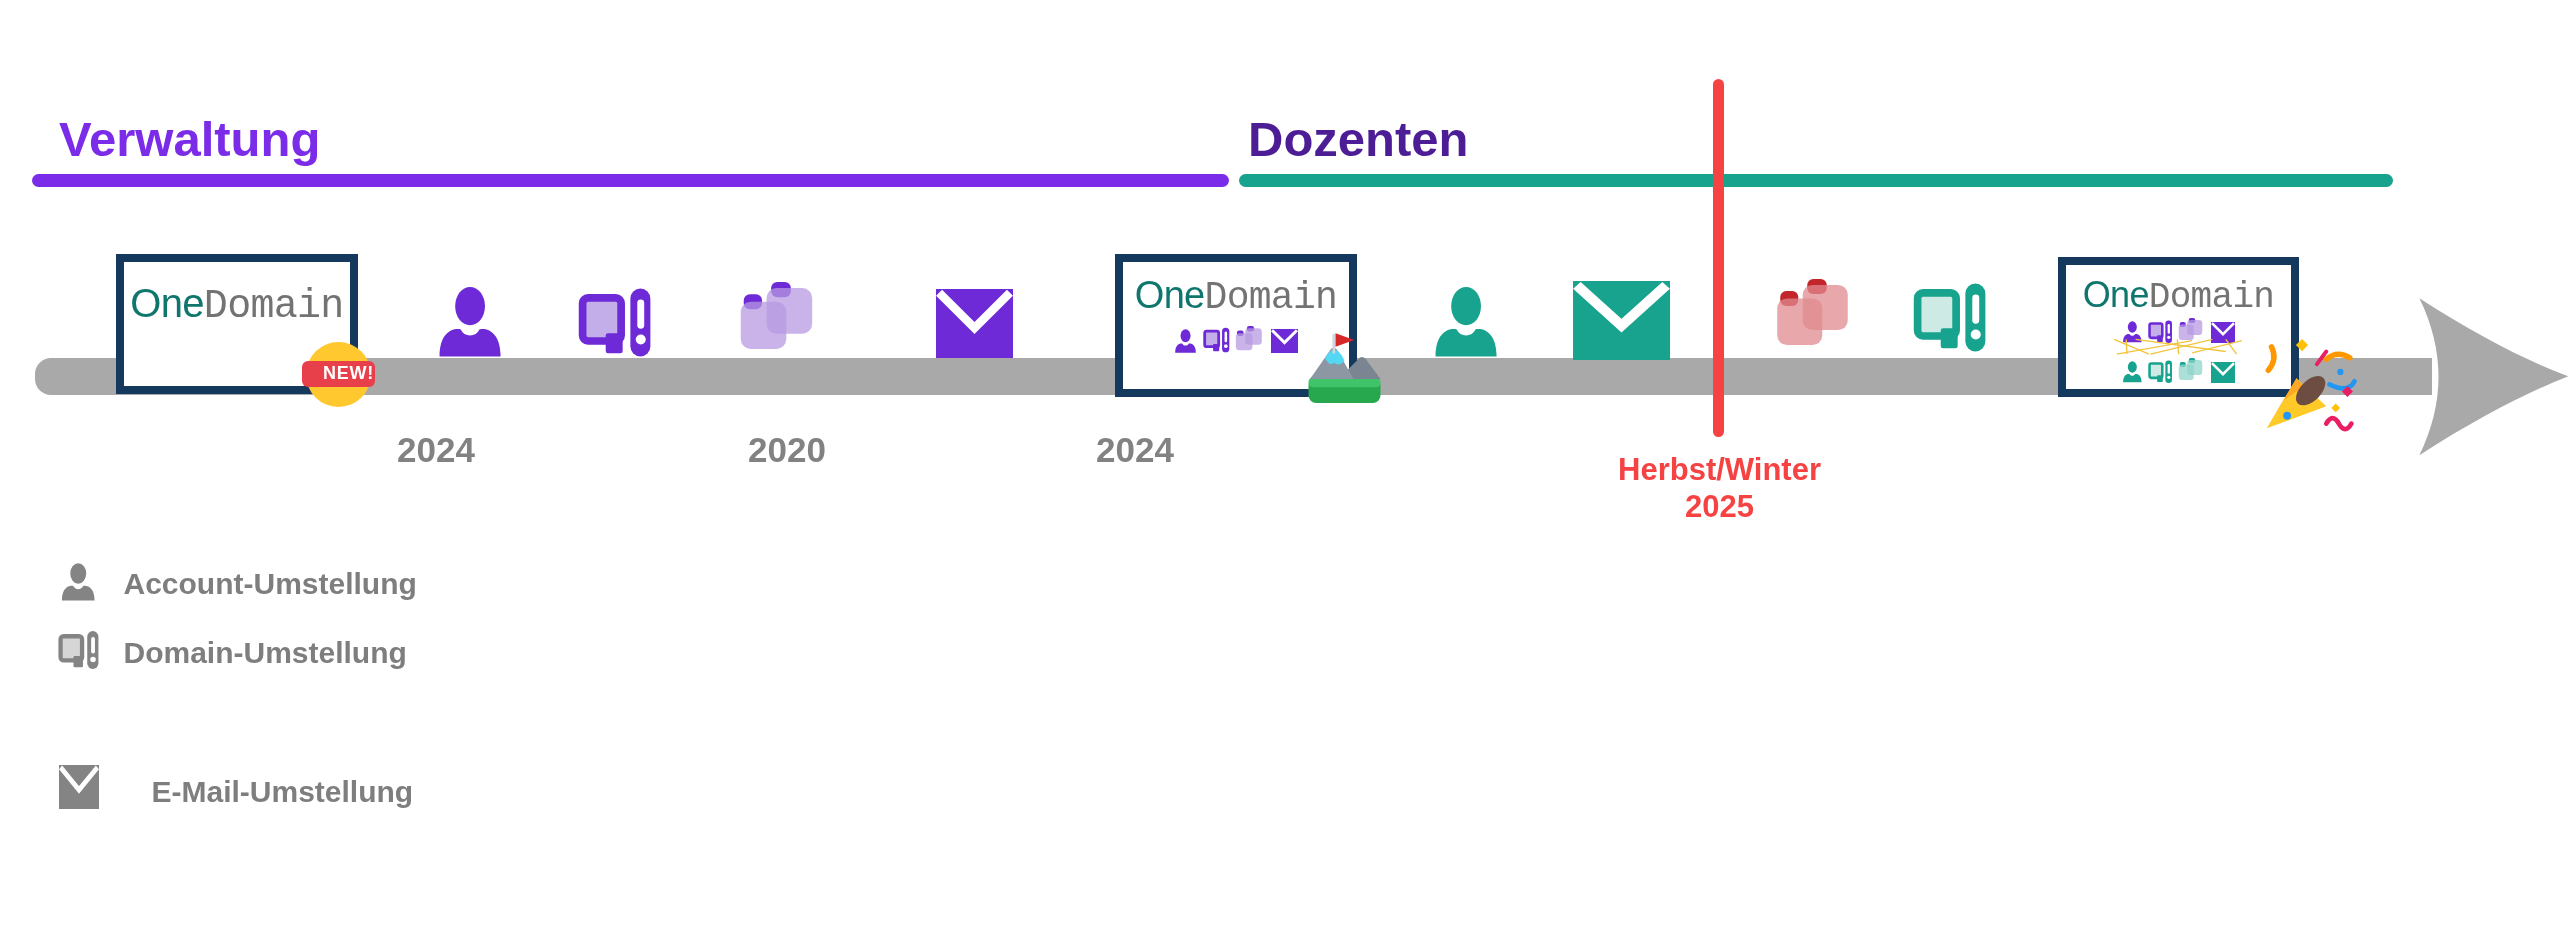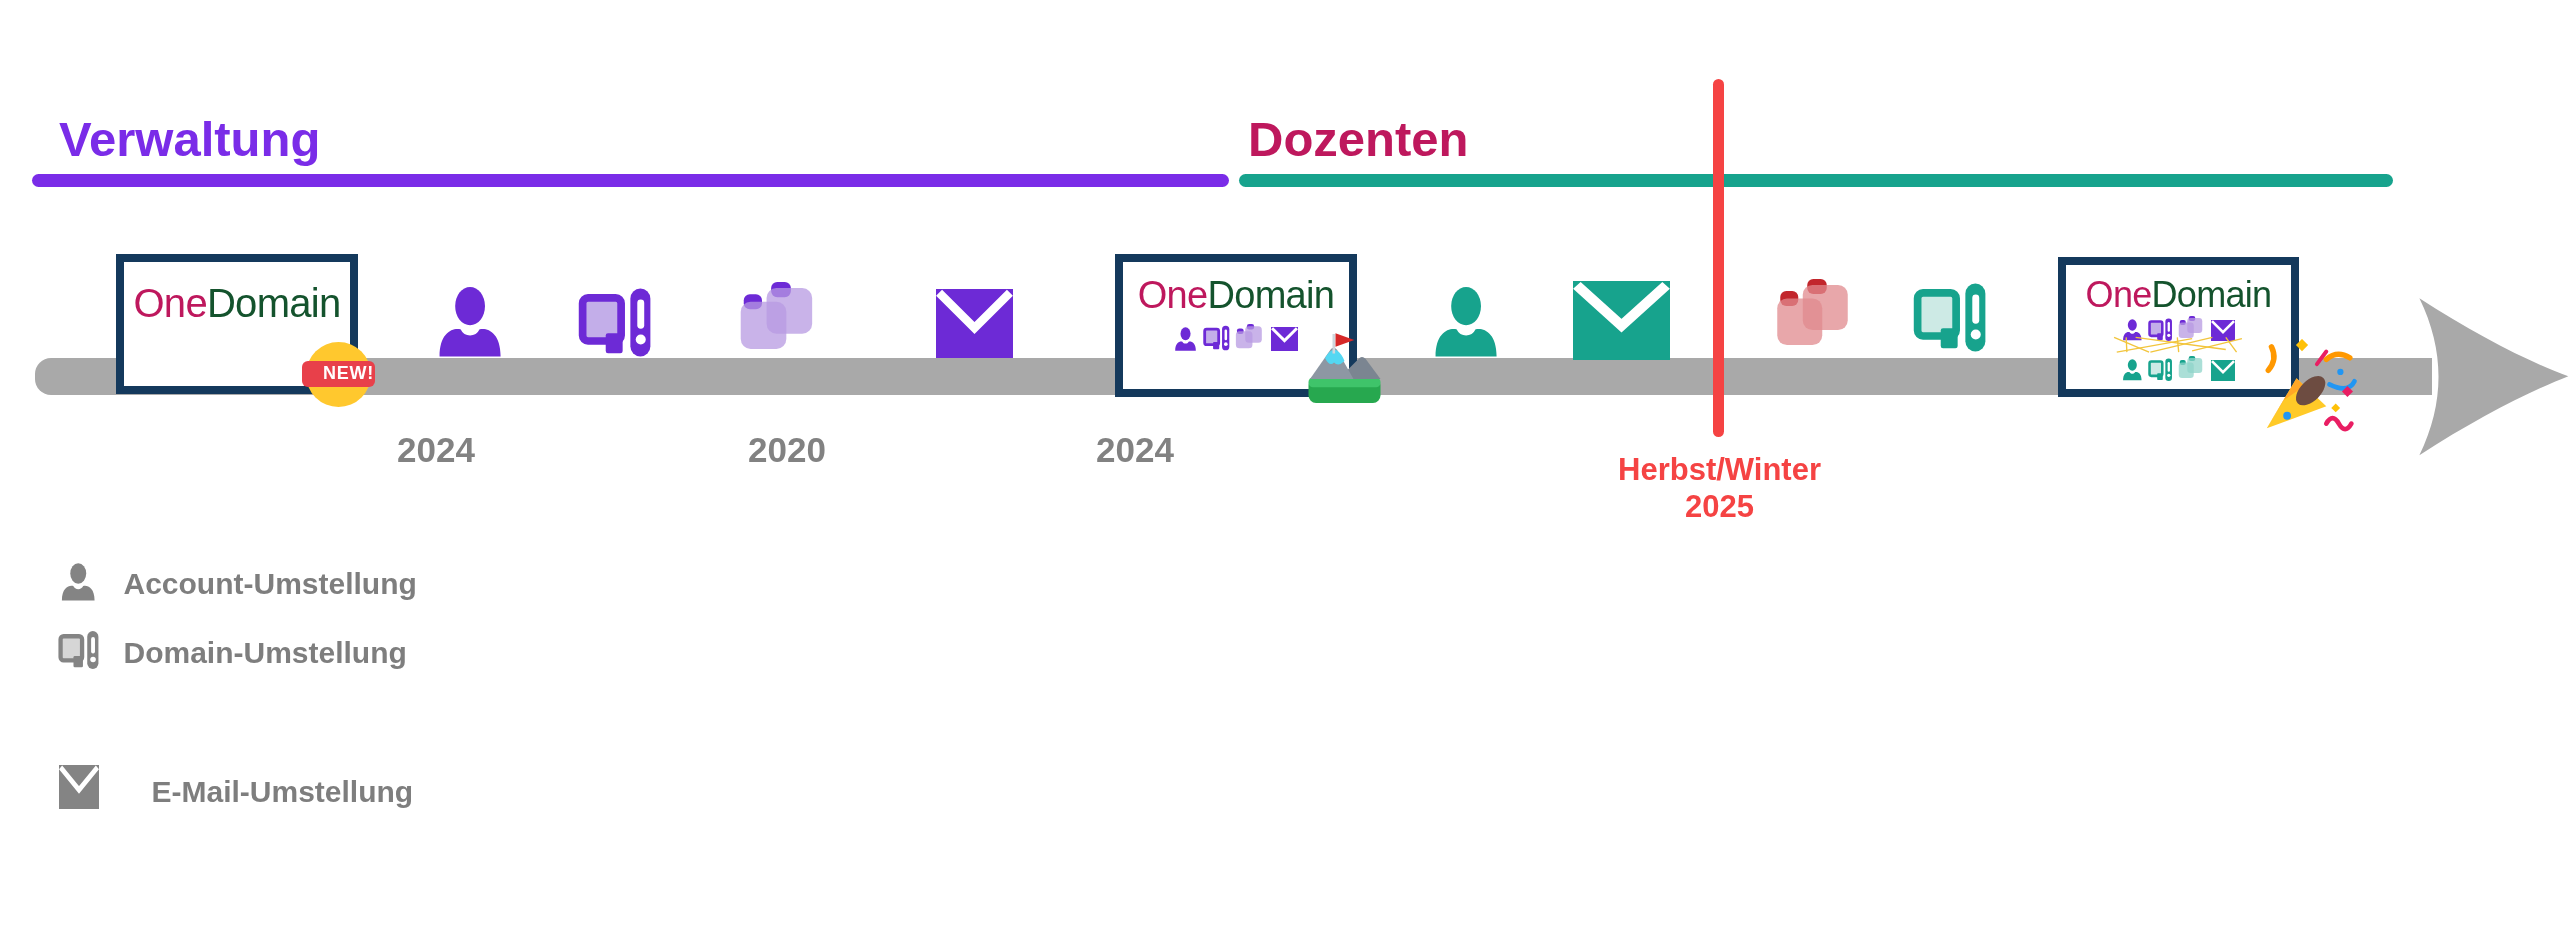--- a/index.html
+++ b/index.html
@@ -4,38 +4,38 @@
 <style>
   html,body{margin:0;padding:0;background:#fff;}
   body{font-family:"Liberation Sans","DejaVu Sans",sans-serif;}
   #stage{position:relative;width:2576px;height:927px;background:#ffffff;overflow:hidden;}
   .abs{position:absolute;}
   .phase-label{font-size:49px;font-weight:800;letter-spacing:0;}
   .phase-line{height:12.8px;border-radius:6.7px;}
   .year{font-size:35px;font-weight:800;color:#828282;text-align:center;width:148px;}
   .od-box{background:#ffffff;border:8.7px solid #14395c;box-sizing:border-box;z-index:3;}
   .od-logo{font-size:38px;font-weight:500;text-align:center;white-space:nowrap;letter-spacing:-0.7px;}
-  .od-one{color:#be185d;}
-  .od-domain{color:#14532d;}
+  .od-one{color:#0f766e;}
+  .od-domain{color:#737373;font-family:Liberation Mono, monospace;}
   .mini-row{display:flex;justify-content:center;align-items:flex-end;gap:4.7px;}
   .milestone-text{font-size:31px;font-weight:800;color:#f54343;text-align:center;line-height:1.18;}
   .legend-row{display:flex;align-items:flex-end;height:48px;}
   .legend-icon{width:54px;display:flex;justify-content:center;align-items:center;}
   .legend-label{font-size:30px;font-weight:700;color:#7e7e7e;margin-left:17.5px;white-space:nowrap;}
   svg{display:block;}
 </style>
 </head>
 <body>
 
 <div id="stage">
 
   <div class="abs phase-label" style="left:59px;top:111px;color:#7a2ce8;">Verwaltung</div>
   <div class="abs phase-line" style="left:32px;top:174px;width:1197px;background:#7a2ce8;"></div>
 
-  <div class="abs phase-label" style="left:1248px;top:111px;color:#be185d;">Dozenten</div>
+  <div class="abs phase-label" style="left:1248px;top:111px;color:#4c1d95;">Dozenten</div>
   <div class="abs phase-line" style="left:1239px;top:174px;width:1154px;background:#17a38d;"></div>
 
   <div class="abs" style="left:35px;top:358px;width:2397px;height:37px;background:#a9a9a9;border-radius:16px 0 0 16px;z-index:1;"></div>
   <svg class="abs" style="left:2410px;top:294px;z-index:1;" width="161" height="165" viewBox="0 0 240 245">
     <path d="M14 6 C100 62 180 102 236 122 C180 144 100 184 14 240 C52 162 52 84 14 6 Z" fill="#a9a9a9"></path>
   </svg>
 
   <div class="abs year" style="left:362px;top:430px;">2024</div>
   <div class="abs year" style="left:713px;top:430px;">2020</div>
   <div class="abs year" style="left:1061px;top:430px;">2024</div>

